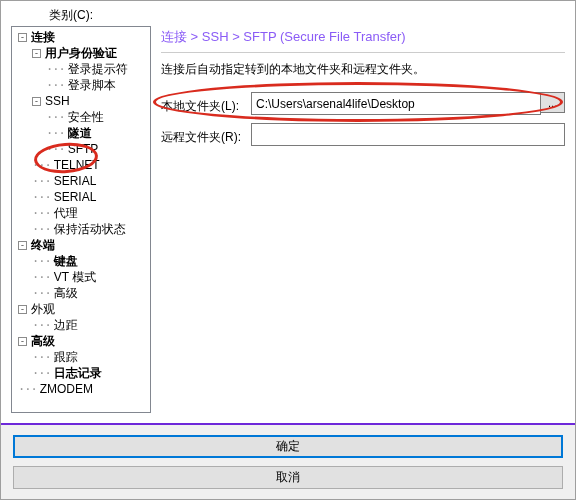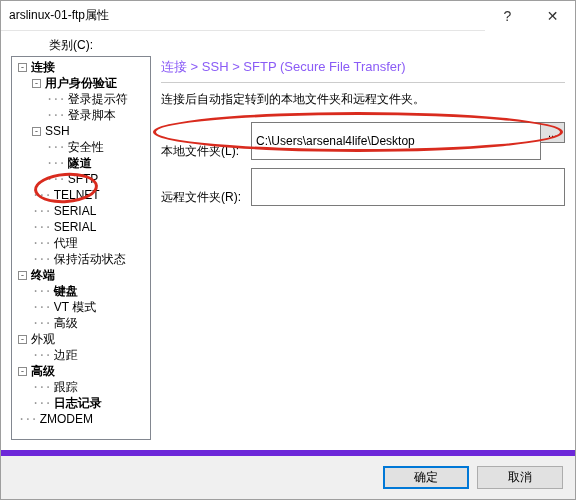--- a/index.html
+++ b/index.html
@@ -141,21 +141,21 @@
   .form-label {
     width: 90px;
     text-align: left;
   }
   .input-group {
     flex: 1;
     display: flex;
   }
   .text-input {
     flex: 1;
-    height: 38px;
+    height: 23px;
     border: 1px solid #7a7a7a;
     padding: 1px 4px;
     font-size: 12px;
     font-family: inherit;
   }
   .browse-btn {
     width: 24px;
     height: 21px;
     border: 1px solid #7a7a7a;
     border-left: none;
@@ -166,26 +166,27 @@
   }
   .red-ellipse-row {
     position: absolute;
     border: 3px solid #d92b1e;
     border-radius: 50% / 50%;
     pointer-events: none;
   }
 
   
   .footer {
-    border-top: 6px solid #6d28d9;
+    border-top: 2px solid #6d28d9;
     padding: 10px 12px;
     display: flex;
     justify-content: flex-end;
     gap: 8px;
     background: #f0f0f0;
+    flex-direction: column;
   }
   .btn {
     min-width: 86px;
     height: 23px;
     border: 1px solid #adadad;
     background: #e1e1e1;
     font-size: 12px;
     cursor: pointer;
     font-family: inherit;
   }
@@ -195,25 +196,20 @@
     outline-offset: -2px;
   }
 
   .tree-wrap { position: relative; }
 </style>
 </head>
 <body>
 
 <div class="window">
 
-  <div class="titlebar">
-    <div class="titlebar-title">arslinux-01-ftp属性</div>
-    <div class="titlebar-btn">?</div>
-    <div class="titlebar-btn close">✕</div>
-  </div>
 
   <div class="content">
     <div class="category-label">类别(C):</div>
 
     <div class="body">
 
       <div class="tree-panel tree-wrap">
         <div class="tree">
           <ul>
             <li>

